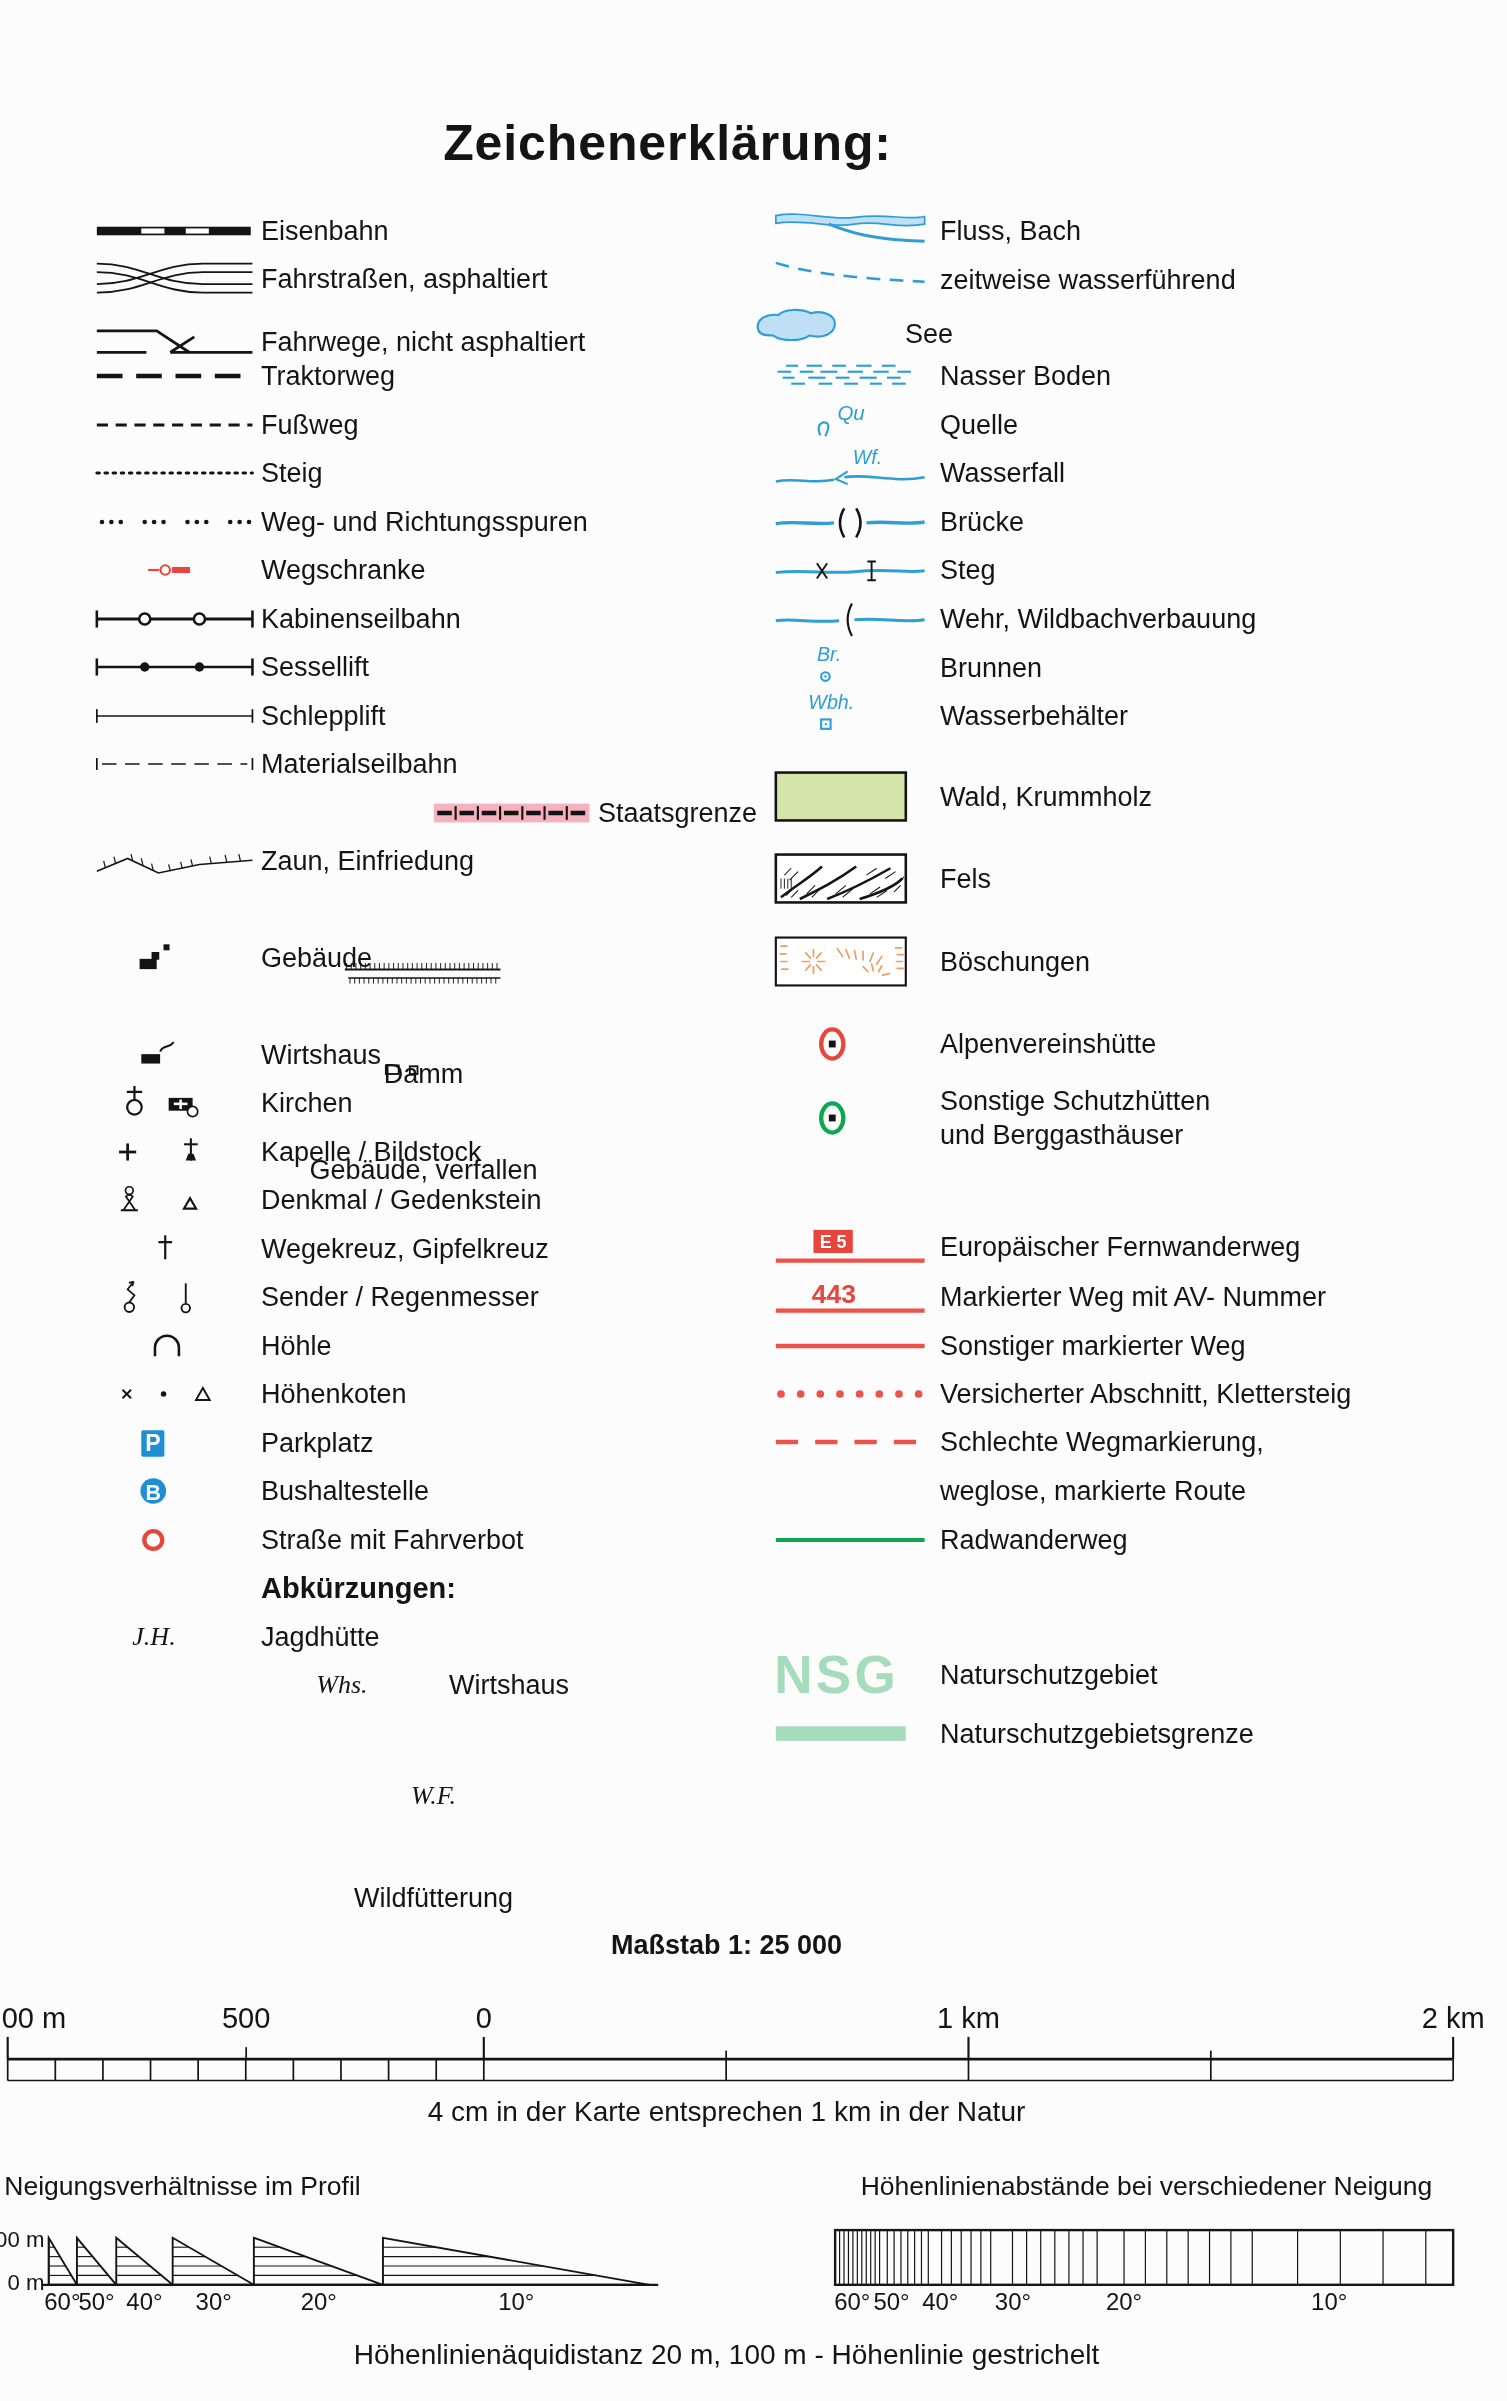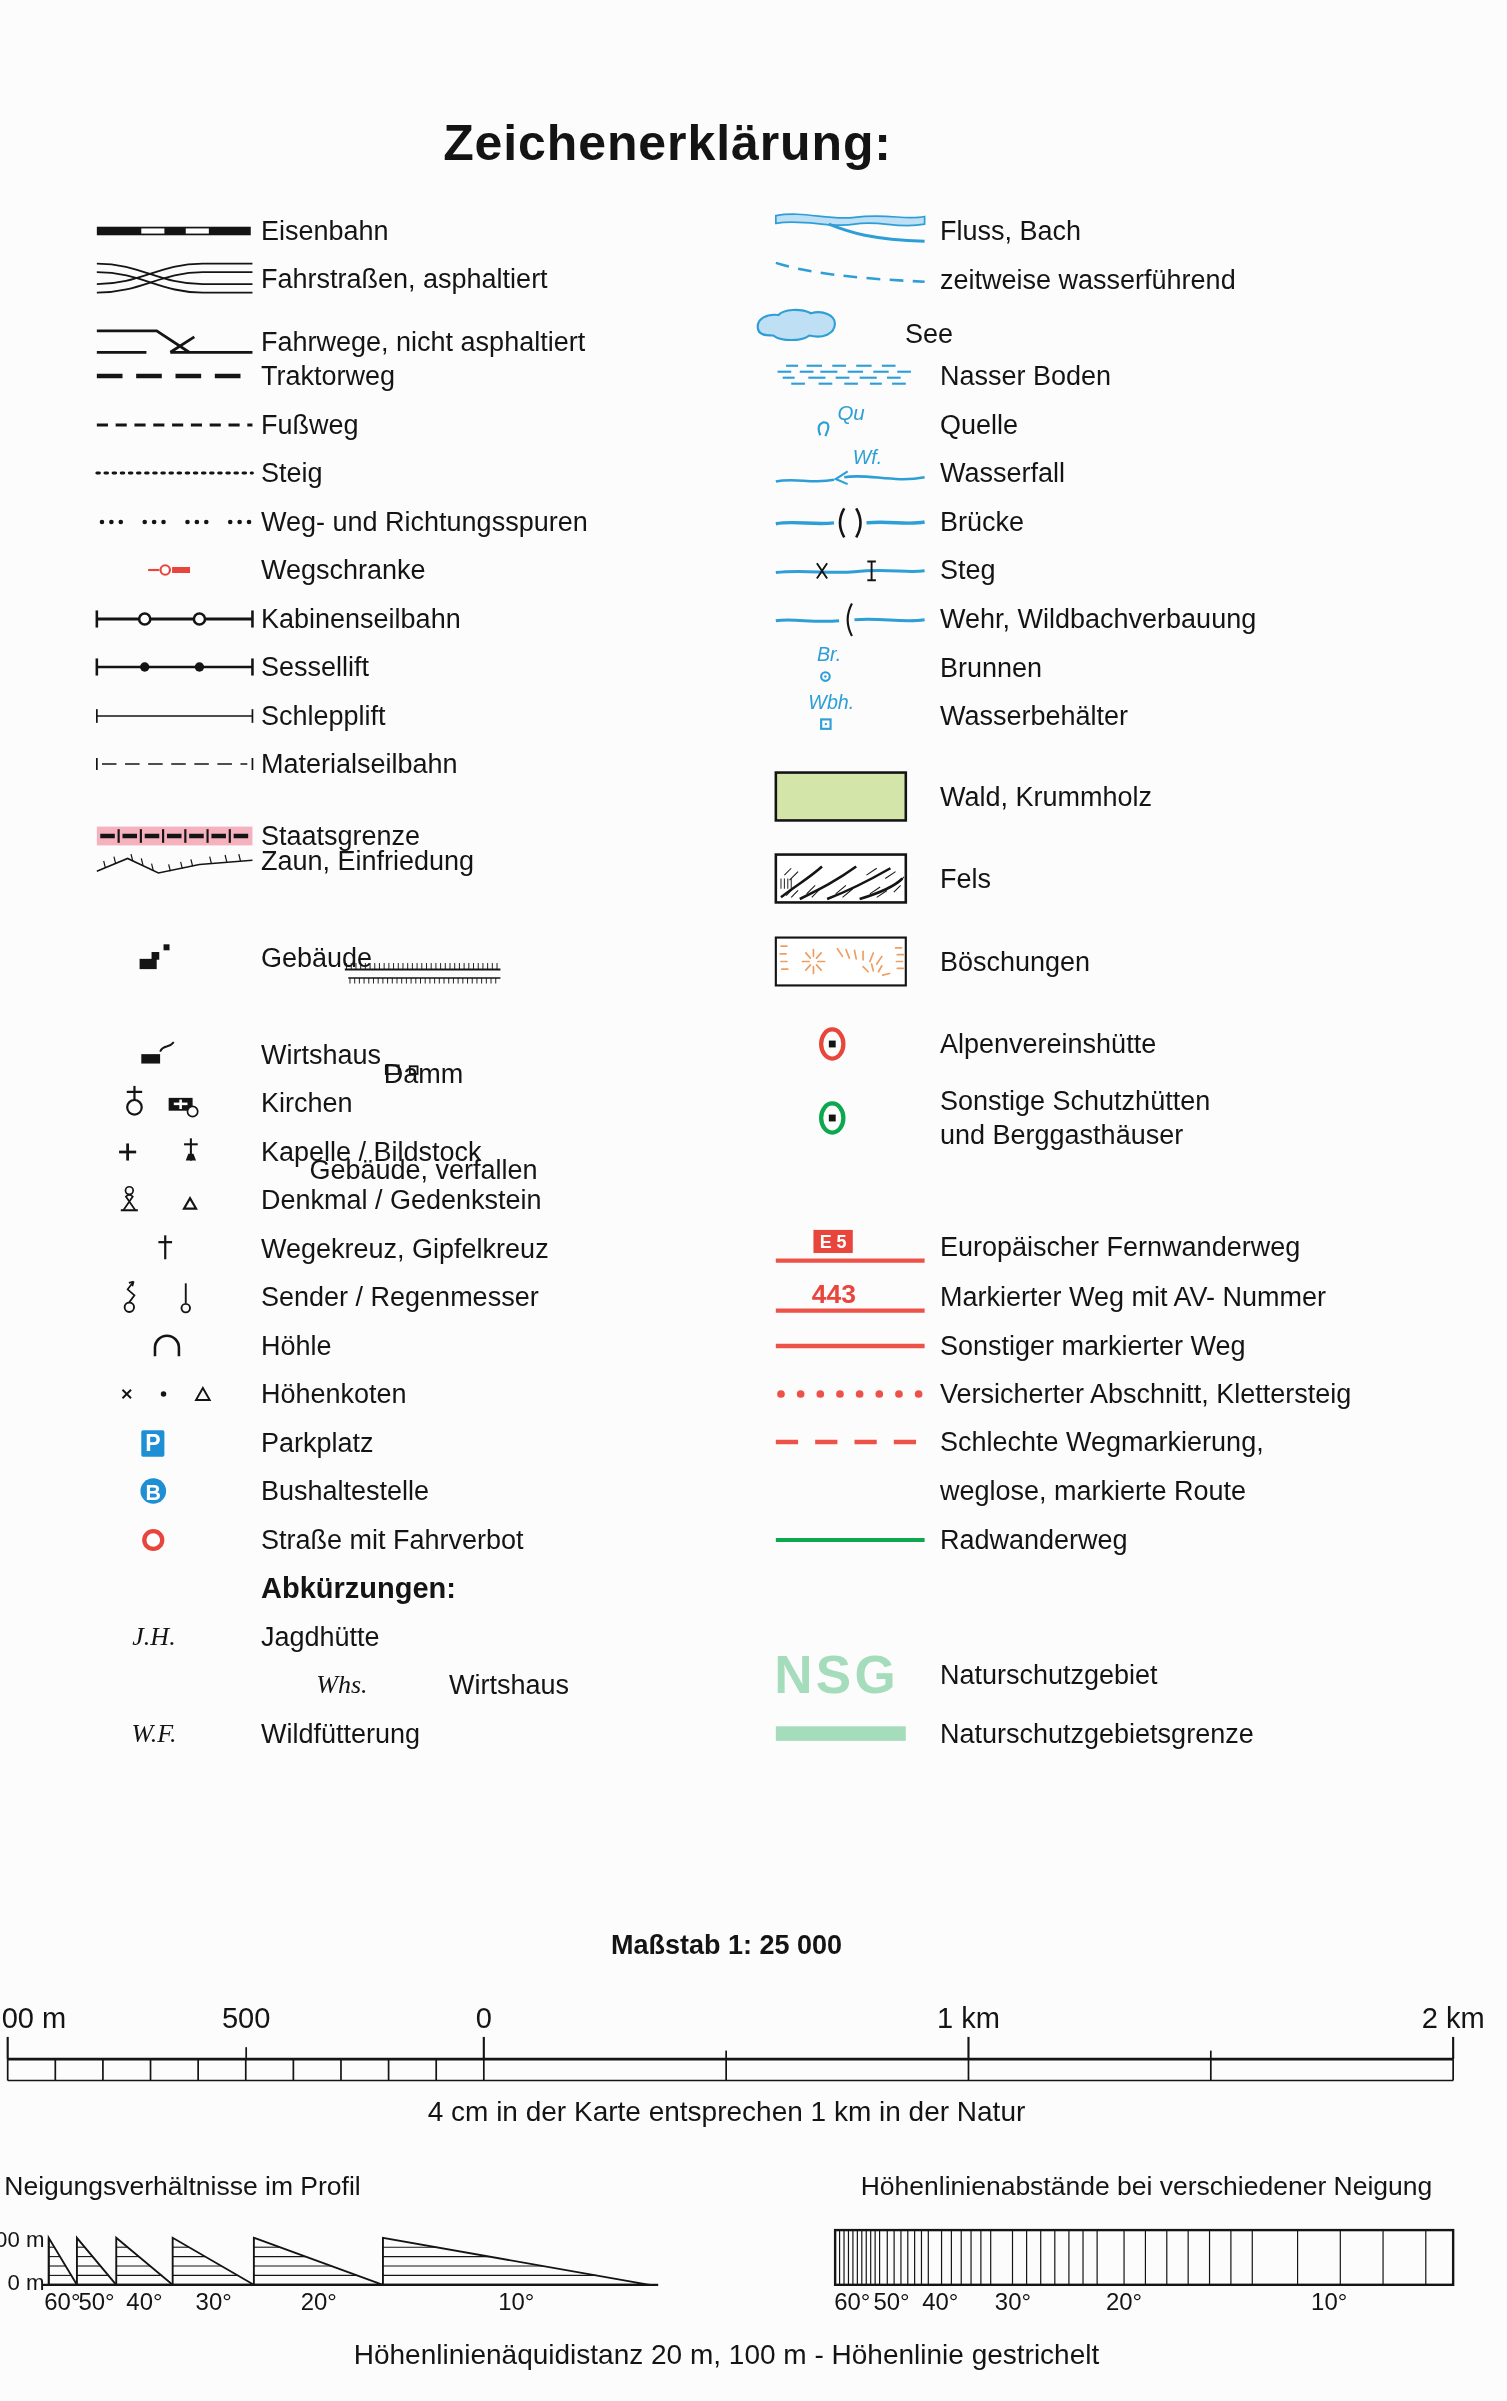--- a/index.html
+++ b/index.html
@@ -147,21 +147,21 @@
       <div class="row" style="left: 90px; top: 740px; width: 667px; height: 48px;">
         <div class="symcell">
           <svg width="171" height="48" viewBox="0 0 200 56">
             <line x1="14" y1="28" x2="184" y2="28" stroke="#141414" stroke-width="2" stroke-dasharray="17,10"></line>
             <line x1="8" y1="21" x2="8" y2="35" stroke="#141414" stroke-width="2"></line>
             <line x1="190" y1="21" x2="190" y2="35" stroke="#141414" stroke-width="2"></line>
           </svg>
         </div>
         <div class="lbl">Materialseilbahn</div>
       </div>
-      <div class="row" style="left: 90px; top: 812px; width: 667px; height: 48px;">
+      <div class="row" style="left: 90px; top: 789px; width: 667px; height: 48px; justify-content: flex-end;">
         <div class="symcell">
           <svg width="171" height="48" viewBox="0 0 200 56">
             <rect x="8" y="17" width="182" height="22" fill="#F5B2BE"></rect>
             <line x1="12" y1="28" x2="186" y2="28" stroke="#141414" stroke-width="5" stroke-dasharray="17,9"></line>
             <line x1="33.5" y1="20" x2="33.5" y2="36" stroke="#141414" stroke-width="2.5"></line>
             <line x1="59.5" y1="20" x2="59.5" y2="36" stroke="#141414" stroke-width="2.5"></line>
             <line x1="85.5" y1="20" x2="85.5" y2="36" stroke="#141414" stroke-width="2.5"></line>
             <line x1="111.5" y1="20" x2="111.5" y2="36" stroke="#141414" stroke-width="2.5"></line>
             <line x1="137.5" y1="20" x2="137.5" y2="36" stroke="#141414" stroke-width="2.5"></line>
             <line x1="163.5" y1="20" x2="163.5" y2="36" stroke="#141414" stroke-width="2.5"></line>
@@ -401,21 +401,21 @@
           <div class="abbr">J.H.</div>
         </div>
         <div class="lbl">Jagdhütte</div>
       </div>
       <div class="row" style="left: 90px; top: 1661px; width: 667px; height: 48px; justify-content: center;">
         <div class="symcell">
           <div class="abbr">Whs.</div>
         </div>
         <div class="lbl">Wirtshaus</div>
       </div>
-      <div class="row" style="left: 90px; top: 1710px; width: 667px; height: 48px;">
+      <div class="row" style="left: 100px; top: 1710px; width: 667px; height: 48px; flex-direction: column;">
         <div class="symcell">
           <div class="abbr">W.F.</div>
         </div>
         <div class="lbl">Wildfütterung</div>
       </div>
       <div class="row" style="left: 769px; top: 207px; width: 735px; height: 48px;">
         <div class="symcell">
           <svg width="171" height="48" viewBox="0 0 200 56">
             <path d="M8,10 C40,4 70,16 100,12 C140,7 160,16 182,11 L182,20 C150,26 130,15 100,20 C70,25 40,13 8,19 Z" fill="#BFDFF4" stroke="#2E9FD6" stroke-width="2"></path>
             <path d="M70,20 C95,30 120,38 182,40" fill="none" stroke="#2E9FD6" stroke-width="3.5"></path>

